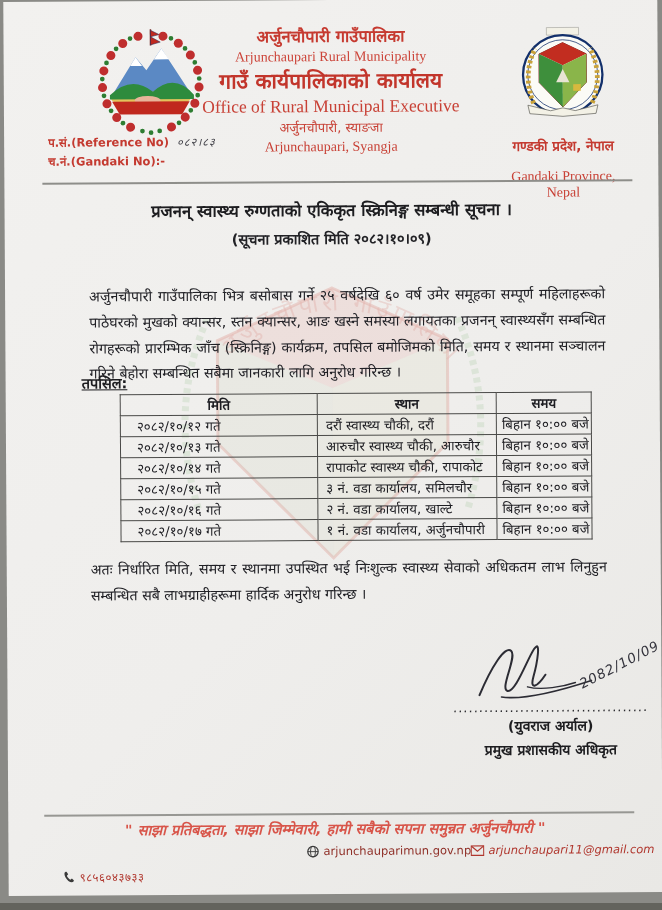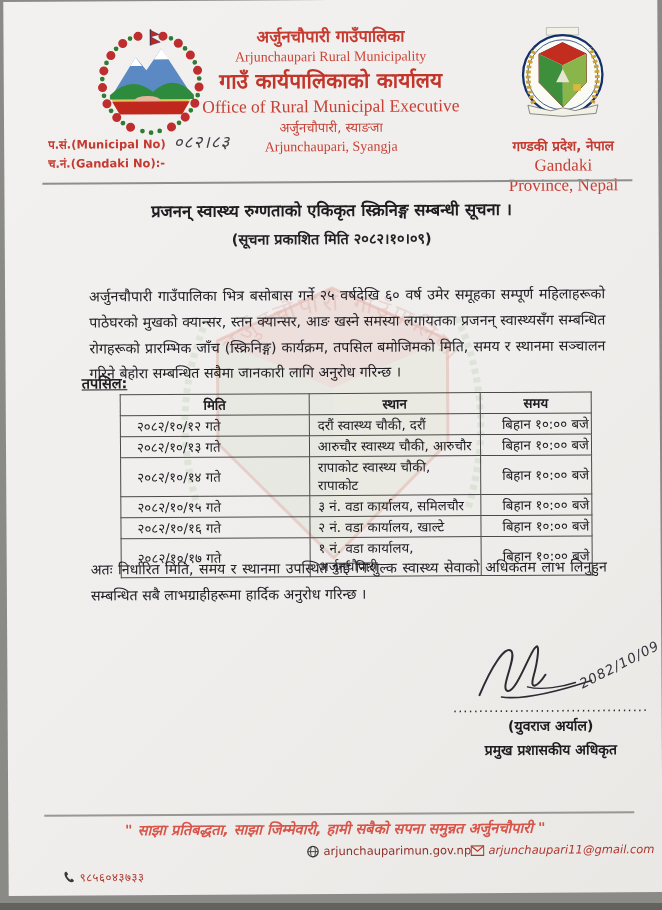--- a/index.html
+++ b/index.html
@@ -15,37 +15,37 @@
   .emblem-left { position:absolute; left:93px; top:26px; width:108px; height:112px; }
   .hdr-center { position:absolute; left:50%; transform:translateX(-50%); top:24px; width:340px; text-align:center; }
   .hc-np1 { font-size:16.5px; font-weight:bold; color:#c63a30; }
   .hc-en1 { font-size:14px; color:#cc453a; font-family:"Liberation Serif","DejaVu Serif",serif; margin-top:2px; }
   .hc-np2 { font-size:21px; font-weight:bold; color:#c2352b; margin-top:1px; }
   .hc-en2 { font-size:17.5px; color:#c84136; font-family:"Liberation Serif","DejaVu Serif",serif; margin-top:2px; }
   .hc-np3 { font-size:13px; color:#c84136; margin-top:1px; }
   .hc-en3 { font-size:14px; color:#c84136; font-family:"Liberation Serif","DejaVu Serif",serif; margin-top:3px; }
   .logo-right { position:absolute; left:500px; top:27px; width:118px; text-align:center; }
   .lr-np { font-size:13.5px; font-weight:bold; color:#c43a30; margin-top:3px; }
-  .lr-en { font-size:17px; color:#c84136; font-family:"Liberation Serif","DejaVu Serif",serif; margin-top:1px; }
+  .lr-en { font-size:14px; color:#c84136; font-family:"Liberation Serif","DejaVu Serif",serif; margin-top:14px; }
   .ref-block { position:absolute; left:44px; top:132px; font-size:11.5px; font-weight:bold; color:#c43a30; line-height:19px; }
-  .ref-value { color:#3d3d44; font-style:italic; font-weight:normal; font-size:17px; letter-spacing:1px; }
+  .ref-value { color:#3d3d44; font-style:italic; font-weight:normal; font-size:11px; letter-spacing:1px; }
   .hdr-rule { position:absolute; top:181px; left:38px; right:26px; height:2px; background:#8e8e8a; }
   
   .watermark { position:absolute; top:228px; left:50%; transform:translateX(-50%); opacity:0.55; pointer-events:none; }
   
   .title1 { position:absolute; top:198px; left:0; right:0; text-align:center; font-size:16.5px; font-weight:bold; color:#1d1d20; }
   .title2 { position:absolute; top:228px; left:0; right:0; text-align:center; font-size:14.5px; font-weight:bold; color:#222226; }
   .body-par { position:absolute; top:283px; left:84px; width:516px; font-size:14.2px; line-height:25.8px; text-align:justify; color:#212126; }
   .tapasil { position:absolute; top:371px; left:76px; font-size:14.5px; font-weight:bold; text-decoration:underline; color:#1d1d20; }
   table.sched { position:absolute; top:393px; left:114px; width:472px; border-collapse:collapse; font-size:13.3px; color:#1d1d22; background:transparent; }
   table.sched th, table.sched td { border:1.4px solid #4a4a48; padding:1px 8px; height:21px; }
   table.sched th { font-weight:bold; text-align:center; }
   table.sched td.c1 { width:198px; padding-left:16px; }
   table.sched td.c2 { width:180px; }
-  table.sched td.c3 { width:94px; padding-left:21px; padding-right:2px; white-space:nowrap; }
+  table.sched td.c3 { width:94px; padding-left:5px; padding-right:2px; white-space:nowrap; }
   .closing { position:absolute; top:556px; left:84px; width:516px; font-size:14.2px; line-height:25.8px; text-align:justify; color:#212126; }
   
   .sig-block { position:absolute; top:638px; left:436px; width:214px; text-align:center; color:#1d1d20; }
   .sig-art { position:relative; height:66px; }
   .sig-svg { position:absolute; left:28px; top:0; }
   .sig-date { position:absolute; right:-6px; top:20px; transform:rotate(-27deg); font-style:italic; font-size:13.5px; color:#33333c; letter-spacing:1px; }
   .sig-dots { font-size:13px; letter-spacing:1px; color:#2a2a2e; line-height:10px; }
   .sig-name { font-size:14px; font-weight:bold; margin-top:3px; }
   .sig-title { font-size:14px; font-weight:bold; margin-top:5px; }
   
@@ -149,21 +149,21 @@
       <path d="M80 30 L55 42 L55 86 L80 60 Z" fill="#8ab54a"></path>
       <path d="M55 46 L62 60 L48 60 Z" fill="#e8e4d4"></path>
       <rect x="66" y="62" width="8" height="7" fill="#d8b93e"></rect>
       <path d="M18 84 L42 90 L55 87 L68 90 L92 84 L90 93 L55 96 L20 93 Z" fill="#f3f1e6" stroke="#55554f" stroke-width="0.7"></path>
     </svg>
     <div class="lr-np">गण्डकी प्रदेश, नेपाल</div>
     <div class="lr-en">Gandaki Province, Nepal</div>
   </div>
 
   <div class="ref-block">
-    <div><span>प.सं.(Municipal No)</span>&nbsp;&nbsp;<span class="ref-value">०८२।८३</span></div>
+    <div><span>प.सं.(Reference No)</span>&nbsp;&nbsp;<span class="ref-value">०८२।८३</span></div>
     <div><span>च.नं.(Gandaki No):-</span></div>
   </div>
 
   <div class="hdr-rule"></div>
 
   <div class="title1">प्रजनन् स्वास्थ्य रुग्णताको एकिकृत स्क्रिनिङ्ग सम्बन्धी सूचना ।</div>
   <div class="title2">(सूचना प्रकाशित मिति २०८२।१०।०९)</div>
 
   <div class="body-par">अर्जुनचौपारी गाउँपालिका भित्र बसोबास गर्ने २५ वर्षदेखि ६० वर्ष उमेर समूहका सम्पूर्ण महिलाहरूको पाठेघरको मुखको क्यान्सर, स्तन क्यान्सर, आङ खस्ने समस्या लगायतका प्रजनन् स्वास्थ्यसँग सम्बन्धित रोगहरूको प्रारम्भिक जाँच (स्क्रिनिङ्ग) कार्यक्रम, तपसिल बमोजिमको मिति, समय र स्थानमा सञ्चालन गरिने बेहोरा सम्बन्धित सबैमा जानकारी लागि अनुरोध गरिन्छ ।</div>
   <div class="tapasil">तपसिल:</div>

